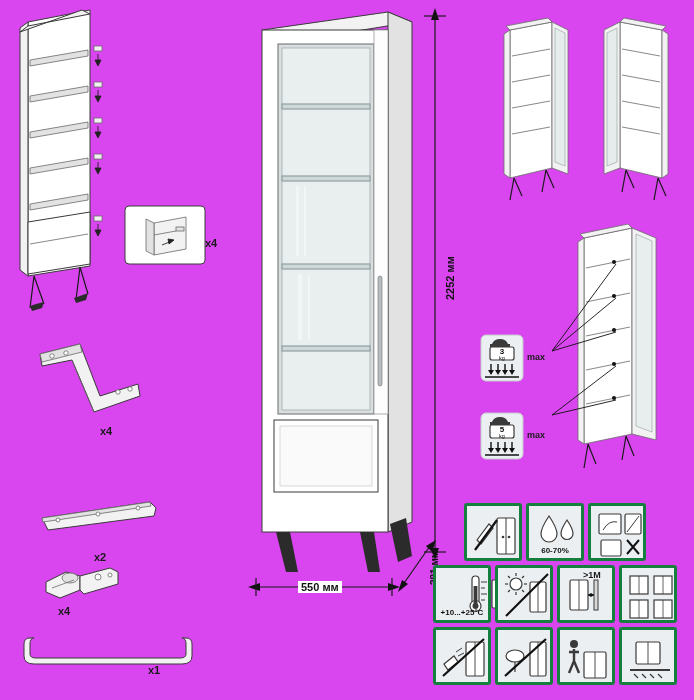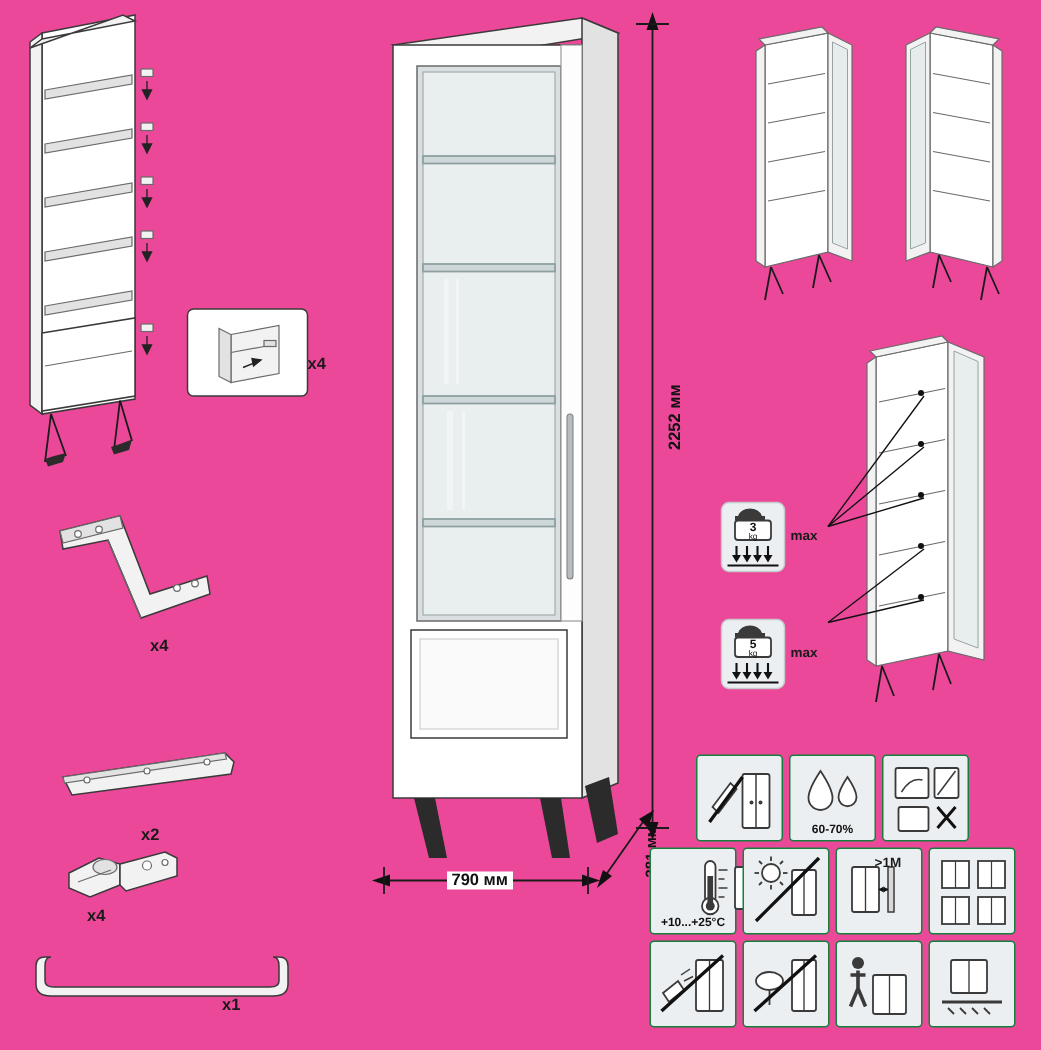--- a/index.html
+++ b/index.html
@@ -6,21 +6,21 @@
   html, body {
     margin: 0; padding: 0;
     width: 694px; height: 700px;
     background: #ffffff;
     font-family: "Liberation Sans", sans-serif;
     overflow: hidden;
   }
   #root {
     position: relative;
     width: 694px; height: 700px;
-    background: #ec4899;
+    background: #d946ef;
   }
   .abs { position: absolute; }
   .lbl {
     font-size: 11px;
     color: #1a1a1a;
     font-weight: bold;
     white-space: nowrap;
   }
   .lbl-b { font-weight: bold; }
   .dim-text {
@@ -39,21 +39,21 @@
   .ln-dk { stroke: #1a1a1a; stroke-width: 1.2; fill: none; }
   .fill-w { fill: #ffffff; }
   .fill-lg { fill: #f2f2f2; }
   .fill-mg { fill: #e2e2e2; }
   .fill-dk { fill: #2b2b2b; }
 
   
   .icon-box {
     position: absolute;
     background: #eceff1;
-    border: 1px solid #15803d;
+    border: 3px solid #15803d;
     border-radius: 3px;
   }
   .icon-cap {
     position: absolute;
     bottom: 3px; left: 0; right: 0;
     text-align: center;
     font-size: 8px;
     font-weight: bold;
     color: #111;
   }
@@ -220,21 +220,21 @@
 
   <div class="abs" style="left:248px; top:578px;">
     <svg width="152" height="18" viewBox="0 0 152 18">
       <line x1="8" y1="9" x2="144" y2="9" class="ln-dk"></line>
       <polygon points="0,9 12,5 12,13" fill="#111"></polygon>
       <polygon points="152,9 140,5 140,13" fill="#111"></polygon>
       <line x1="8" y1="0" x2="8" y2="18" class="ln-dk"></line>
       <line x1="144" y1="0" x2="144" y2="18" class="ln-dk"></line>
     </svg>
   </div>
-  <div class="abs dim-text" style="left:298px; top:581px; background:#fff; padding:0 3px;">790 мм</div>
+  <div class="abs dim-text" style="left:298px; top:581px; background:#fff; padding:0 3px;">550 мм</div>
 
   <div class="abs" style="left:396px; top:536px;">
     <svg width="44" height="58" viewBox="0 0 44 58">
       <line x1="6" y1="50" x2="34" y2="10" class="ln-dk"></line>
       <polygon points="2,56 12,48 6,44" fill="#111"></polygon>
       <polygon points="40,4 30,10 36,16" fill="#111"></polygon>
     </svg>
   </div>
   <div class="abs dim-text rot90" style="left:429px; top:585px; font-size:10px;">381 мм</div>
 

